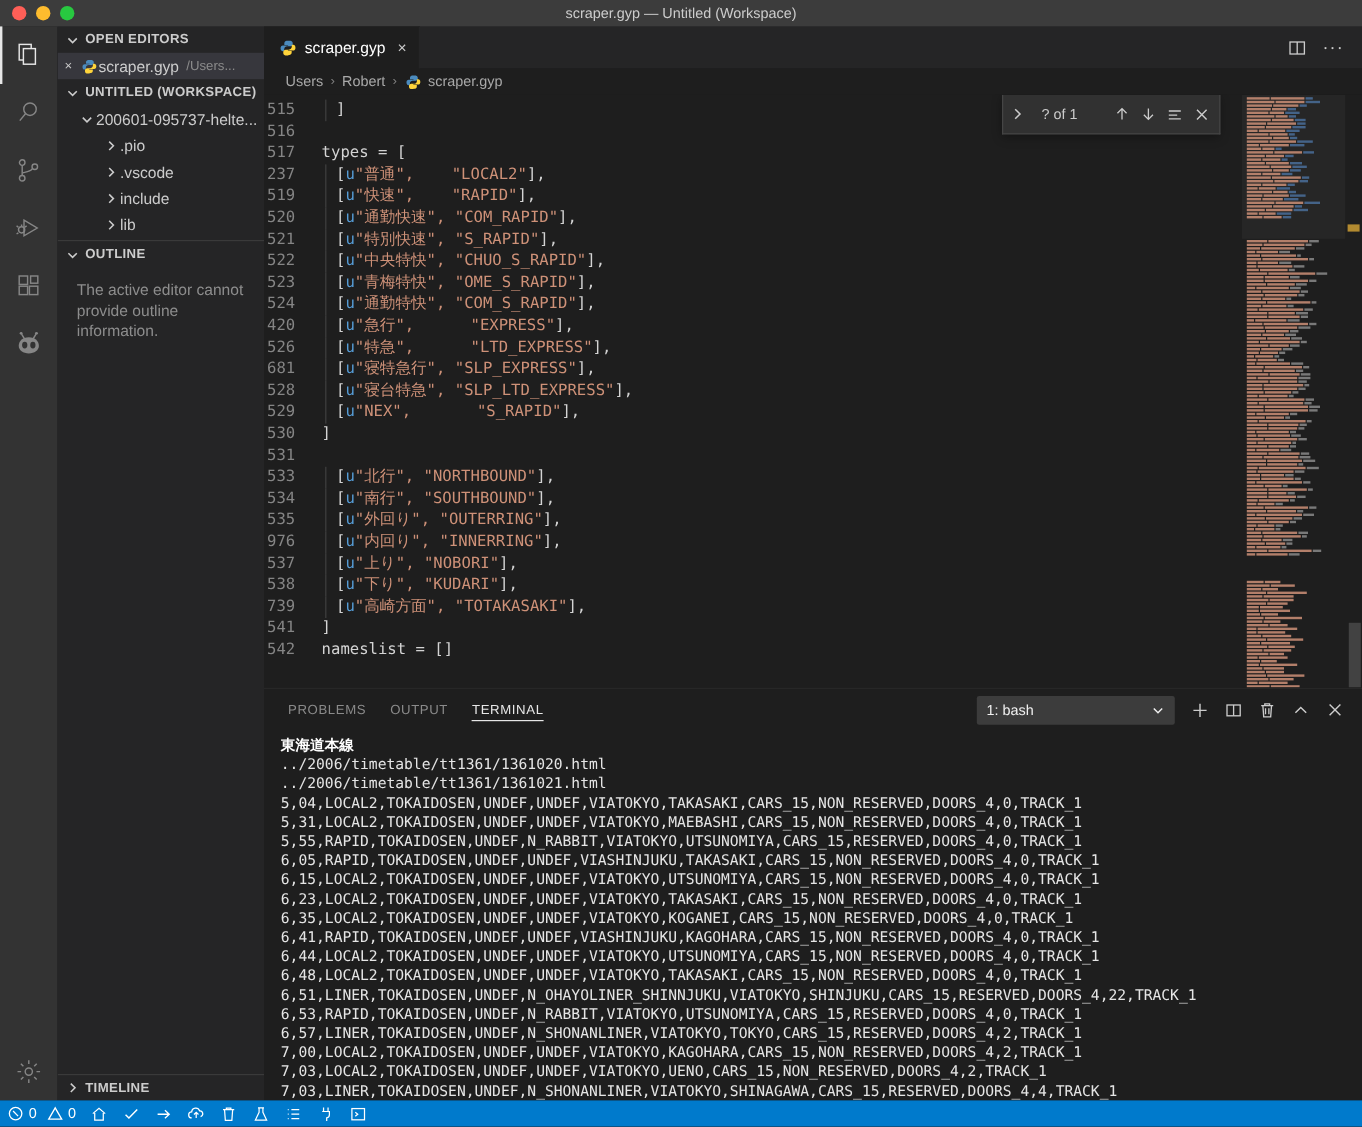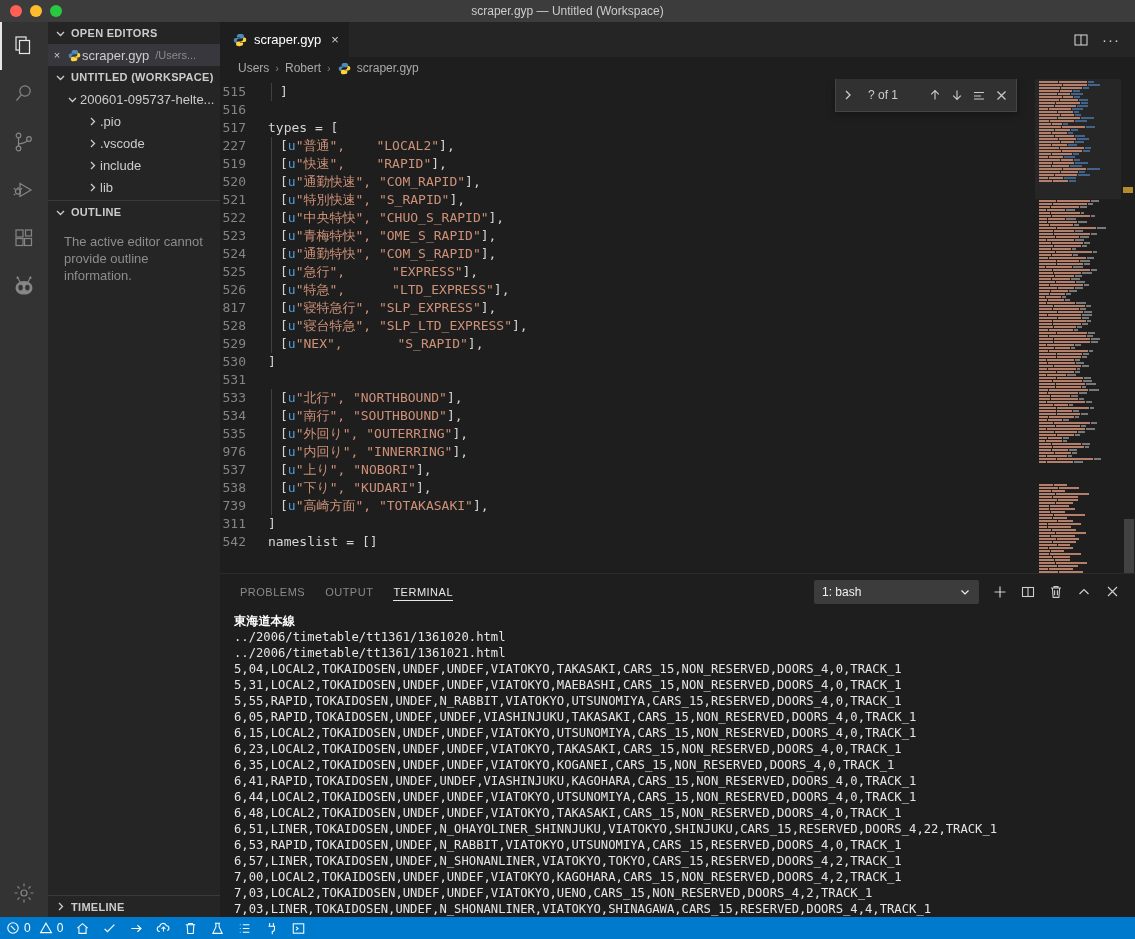--- a/index.html
+++ b/index.html
@@ -408,42 +408,42 @@
           </span>
           <span>scraper.gyp</span>
         </span>
       </div>
 
       <div class="codearea">
         <div class="codelines" id="codelines">
             <div class="cline"><span class="lnum">515</span><span class="cindent guide"></span><span class="ctext"><span class="tk-punct">]</span></span></div>
             <div class="cline"><span class="lnum">516</span><span class="ctext"></span></div>
             <div class="cline"><span class="lnum">517</span><span class="ctext"><span class="tk-var">types = [</span></span></div>
-            <div class="cline"><span class="lnum">227</span><span class="cindent guide"></span><span class="ctext"><span class="tk-punct">[</span><span class="tk-u">u</span><span class="tk-str">"普通",    "LOCAL2"</span><span class="tk-punct">],</span></span></div>
+            <div class="cline"><span class="lnum">237</span><span class="cindent guide"></span><span class="ctext"><span class="tk-punct">[</span><span class="tk-u">u</span><span class="tk-str">"普通",    "LOCAL2"</span><span class="tk-punct">],</span></span></div>
             <div class="cline"><span class="lnum">519</span><span class="cindent guide"></span><span class="ctext"><span class="tk-punct">[</span><span class="tk-u">u</span><span class="tk-str">"快速",    "RAPID"</span><span class="tk-punct">],</span></span></div>
             <div class="cline"><span class="lnum">520</span><span class="cindent guide"></span><span class="ctext"><span class="tk-punct">[</span><span class="tk-u">u</span><span class="tk-str">"通勤快速", "COM_RAPID"</span><span class="tk-punct">],</span></span></div>
             <div class="cline"><span class="lnum">521</span><span class="cindent guide"></span><span class="ctext"><span class="tk-punct">[</span><span class="tk-u">u</span><span class="tk-str">"特別快速", "S_RAPID"</span><span class="tk-punct">],</span></span></div>
             <div class="cline"><span class="lnum">522</span><span class="cindent guide"></span><span class="ctext"><span class="tk-punct">[</span><span class="tk-u">u</span><span class="tk-str">"中央特快", "CHUO_S_RAPID"</span><span class="tk-punct">],</span></span></div>
             <div class="cline"><span class="lnum">523</span><span class="cindent guide"></span><span class="ctext"><span class="tk-punct">[</span><span class="tk-u">u</span><span class="tk-str">"青梅特快", "OME_S_RAPID"</span><span class="tk-punct">],</span></span></div>
             <div class="cline"><span class="lnum">524</span><span class="cindent guide"></span><span class="ctext"><span class="tk-punct">[</span><span class="tk-u">u</span><span class="tk-str">"通勤特快", "COM_S_RAPID"</span><span class="tk-punct">],</span></span></div>
-            <div class="cline"><span class="lnum">525</span><span class="cindent guide"></span><span class="ctext"><span class="tk-punct">[</span><span class="tk-u">u</span><span class="tk-str">"急行",      "EXPRESS"</span><span class="tk-punct">],</span></span></div>
+            <div class="cline"><span class="lnum">420</span><span class="cindent guide"></span><span class="ctext"><span class="tk-punct">[</span><span class="tk-u">u</span><span class="tk-str">"急行",      "EXPRESS"</span><span class="tk-punct">],</span></span></div>
             <div class="cline"><span class="lnum">526</span><span class="cindent guide"></span><span class="ctext"><span class="tk-punct">[</span><span class="tk-u">u</span><span class="tk-str">"特急",      "LTD_EXPRESS"</span><span class="tk-punct">],</span></span></div>
-            <div class="cline"><span class="lnum">817</span><span class="cindent guide"></span><span class="ctext"><span class="tk-punct">[</span><span class="tk-u">u</span><span class="tk-str">"寝特急行", "SLP_EXPRESS"</span><span class="tk-punct">],</span></span></div>
+            <div class="cline"><span class="lnum">681</span><span class="cindent guide"></span><span class="ctext"><span class="tk-punct">[</span><span class="tk-u">u</span><span class="tk-str">"寝特急行", "SLP_EXPRESS"</span><span class="tk-punct">],</span></span></div>
             <div class="cline"><span class="lnum">528</span><span class="cindent guide"></span><span class="ctext"><span class="tk-punct">[</span><span class="tk-u">u</span><span class="tk-str">"寝台特急", "SLP_LTD_EXPRESS"</span><span class="tk-punct">],</span></span></div>
             <div class="cline"><span class="lnum">529</span><span class="cindent guide"></span><span class="ctext"><span class="tk-punct">[</span><span class="tk-u">u</span><span class="tk-str">"NEX",       "S_RAPID"</span><span class="tk-punct">],</span></span></div>
             <div class="cline"><span class="lnum">530</span><span class="ctext"><span class="tk-punct">]</span></span></div>
             <div class="cline"><span class="lnum">531</span><span class="ctext"></span></div>
             <div class="cline"><span class="lnum">533</span><span class="cindent guide"></span><span class="ctext"><span class="tk-punct">[</span><span class="tk-u">u</span><span class="tk-str">"北行", "NORTHBOUND"</span><span class="tk-punct">],</span></span></div>
             <div class="cline"><span class="lnum">534</span><span class="cindent guide"></span><span class="ctext"><span class="tk-punct">[</span><span class="tk-u">u</span><span class="tk-str">"南行", "SOUTHBOUND"</span><span class="tk-punct">],</span></span></div>
             <div class="cline"><span class="lnum">535</span><span class="cindent guide"></span><span class="ctext"><span class="tk-punct">[</span><span class="tk-u">u</span><span class="tk-str">"外回り", "OUTERRING"</span><span class="tk-punct">],</span></span></div>
             <div class="cline"><span class="lnum">976</span><span class="cindent guide"></span><span class="ctext"><span class="tk-punct">[</span><span class="tk-u">u</span><span class="tk-str">"内回り", "INNERRING"</span><span class="tk-punct">],</span></span></div>
             <div class="cline"><span class="lnum">537</span><span class="cindent guide"></span><span class="ctext"><span class="tk-punct">[</span><span class="tk-u">u</span><span class="tk-str">"上り", "NOBORI"</span><span class="tk-punct">],</span></span></div>
             <div class="cline"><span class="lnum">538</span><span class="cindent guide"></span><span class="ctext"><span class="tk-punct">[</span><span class="tk-u">u</span><span class="tk-str">"下り", "KUDARI"</span><span class="tk-punct">],</span></span></div>
             <div class="cline"><span class="lnum">739</span><span class="cindent guide"></span><span class="ctext"><span class="tk-punct">[</span><span class="tk-u">u</span><span class="tk-str">"高崎方面", "TOTAKASAKI"</span><span class="tk-punct">],</span></span></div>
-            <div class="cline"><span class="lnum">311</span><span class="ctext"><span class="tk-punct">]</span></span></div>
+            <div class="cline"><span class="lnum">541</span><span class="ctext"><span class="tk-punct">]</span></span></div>
             <div class="cline"><span class="lnum">542</span><span class="ctext"><span class="tk-var">nameslist = []</span></span></div>
           </div>
         <div class="minimap" id="minimap">
           <div class="mm-slider" id="mmslider" style="top: 0px; height: 120px;"></div>
           <div class="mm-mark" style="top:108px"></div>
           <div class="vscroll-thumb" id="vthumb" style="top: 440px; height: 60px;"></div>
         <div class="mm-row" style="top: 2px; position: absolute;">
               <span class="mm-seg" style="width: 18.9607px; background: rgb(206, 145, 120); opacity: 0.85;"></span>
               <span class="mm-seg" style="width: 28.1188px; background: rgb(206, 145, 120); opacity: 0.85;"></span>
               <span class="mm-seg" style="width: 6.20069px; background: rgb(74, 111, 154); opacity: 0.85;"></span>

